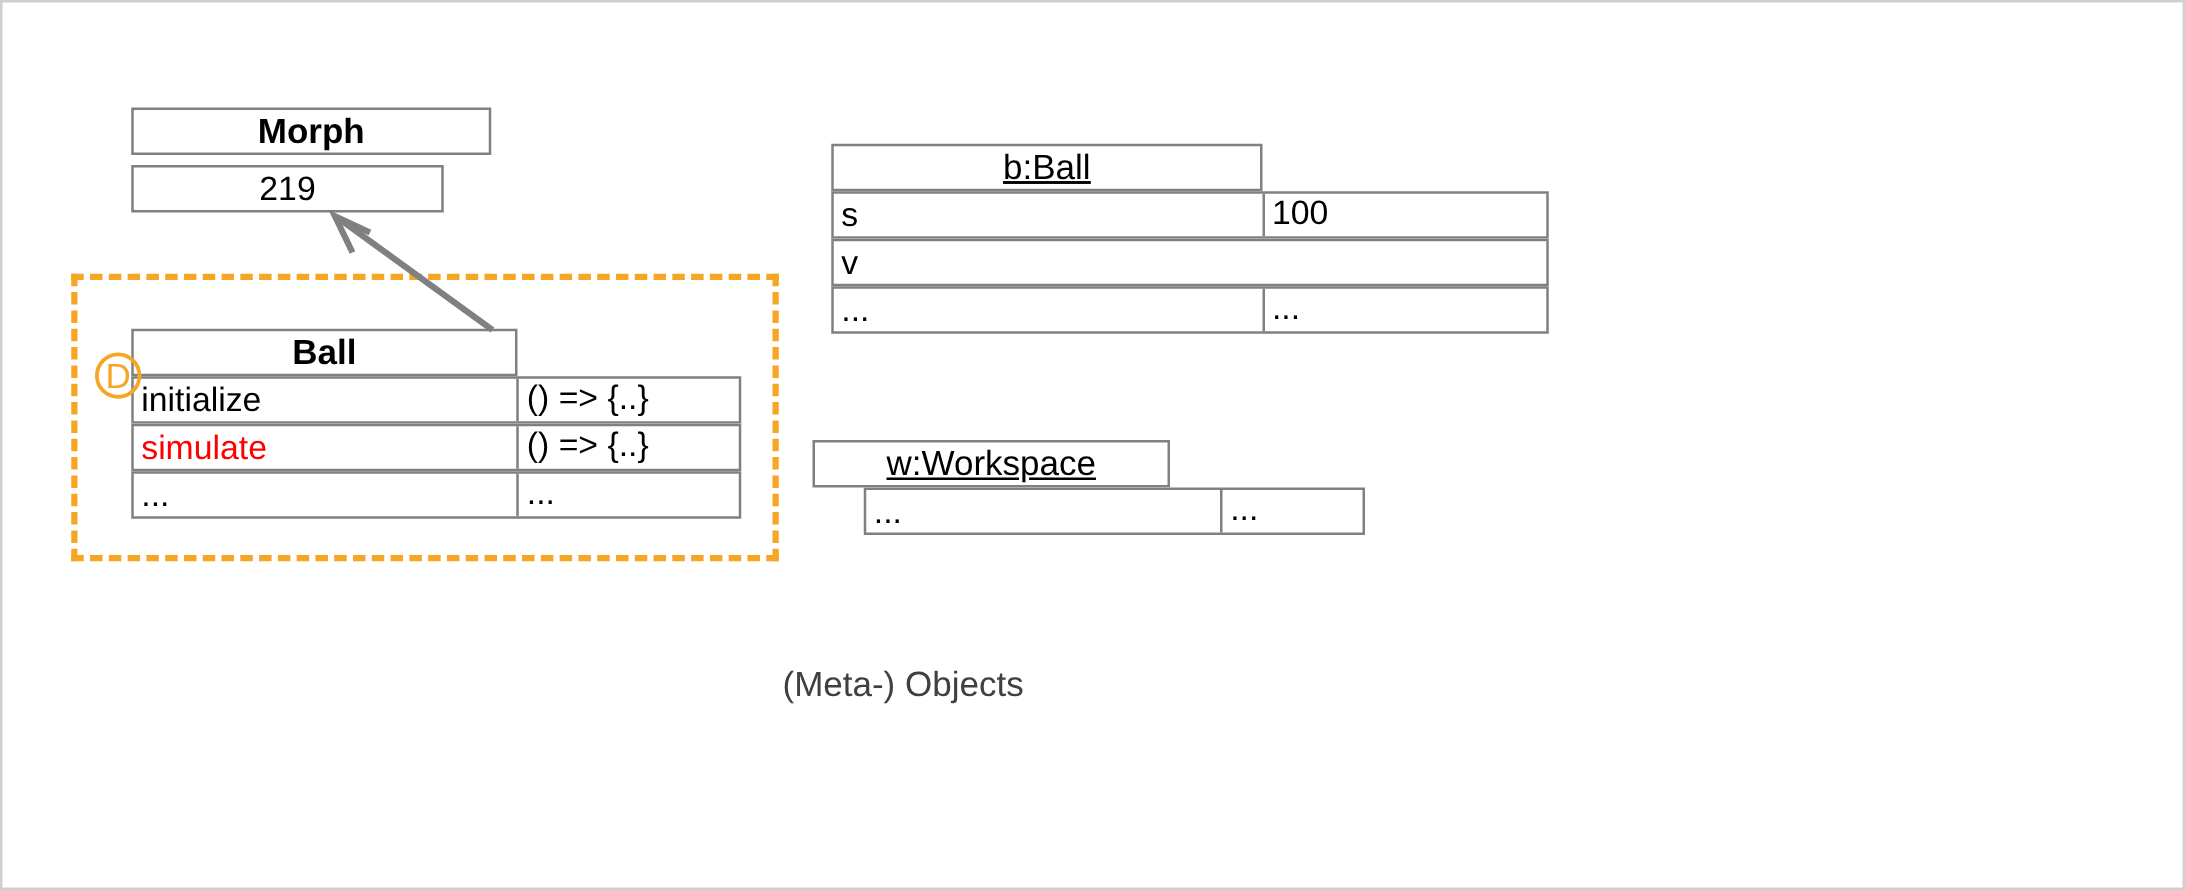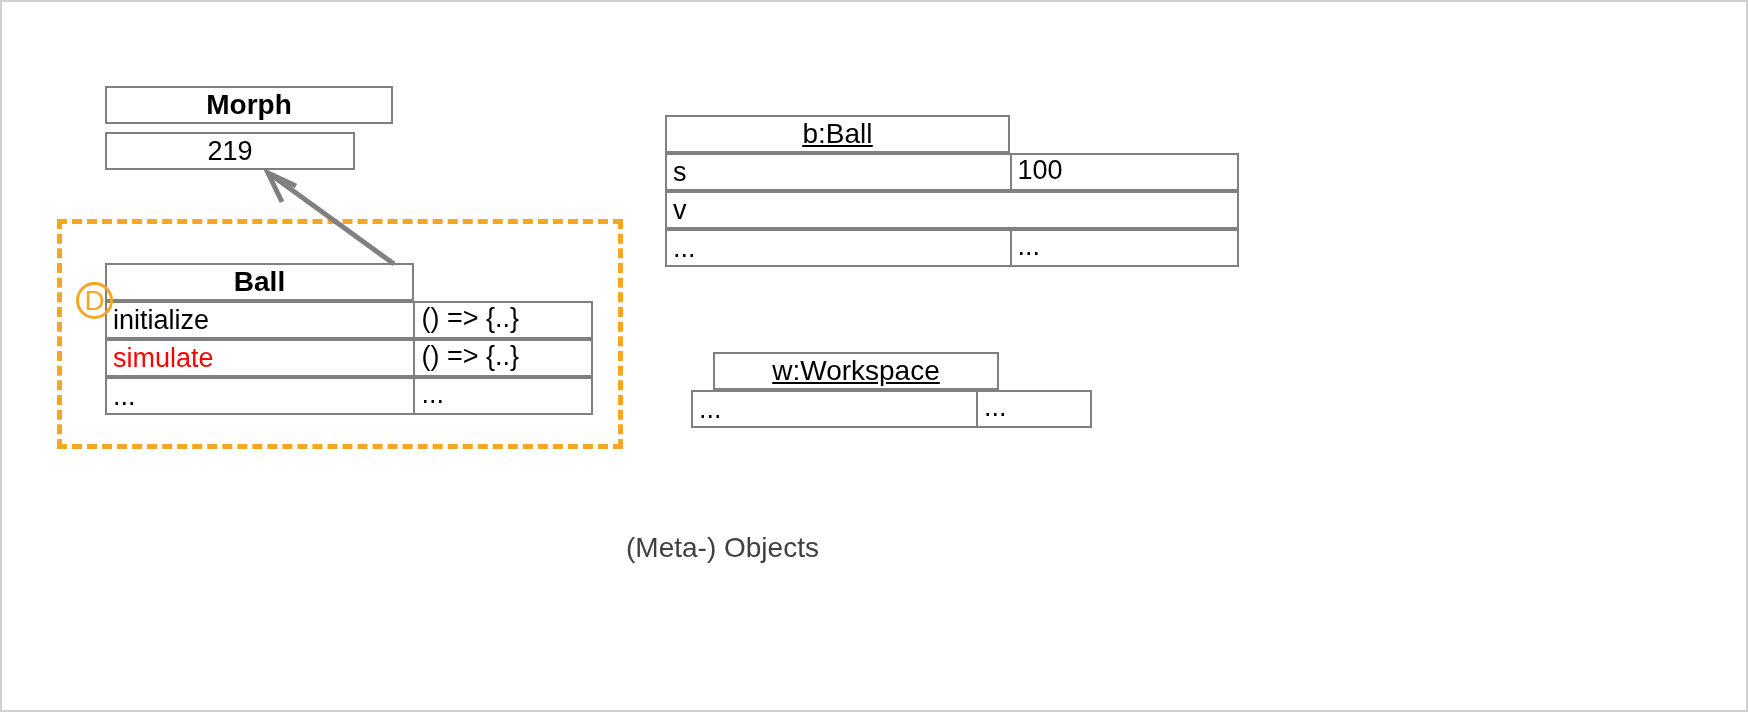--- a/index.html
+++ b/index.html
@@ -181,21 +181,21 @@
       <div class="cell-left" style="width:345px;">
         <span>...</span>
       </div>
       <div class="cell-right" style="width:229px;">
         <span>...</span>
       </div>
     </div>
   </div>
 
   <div class="umlbox">
-    <div class="row center" style="left:711px; top:350px; width:286px; height:38px;">
+    <div class="row center" style="left:648px; top:350px; width:286px; height:38px;">
       <span class="hdr-underline">w:Workspace</span>
     </div>
     <div class="row" style="left:689px; top:388px; width:401px; height:38px;">
       <div class="cell-left" style="width:286px;">
         <span>...</span>
       </div>
       <div class="cell-right" style="width:115px;">
         <span>...</span>
       </div>
     </div>

